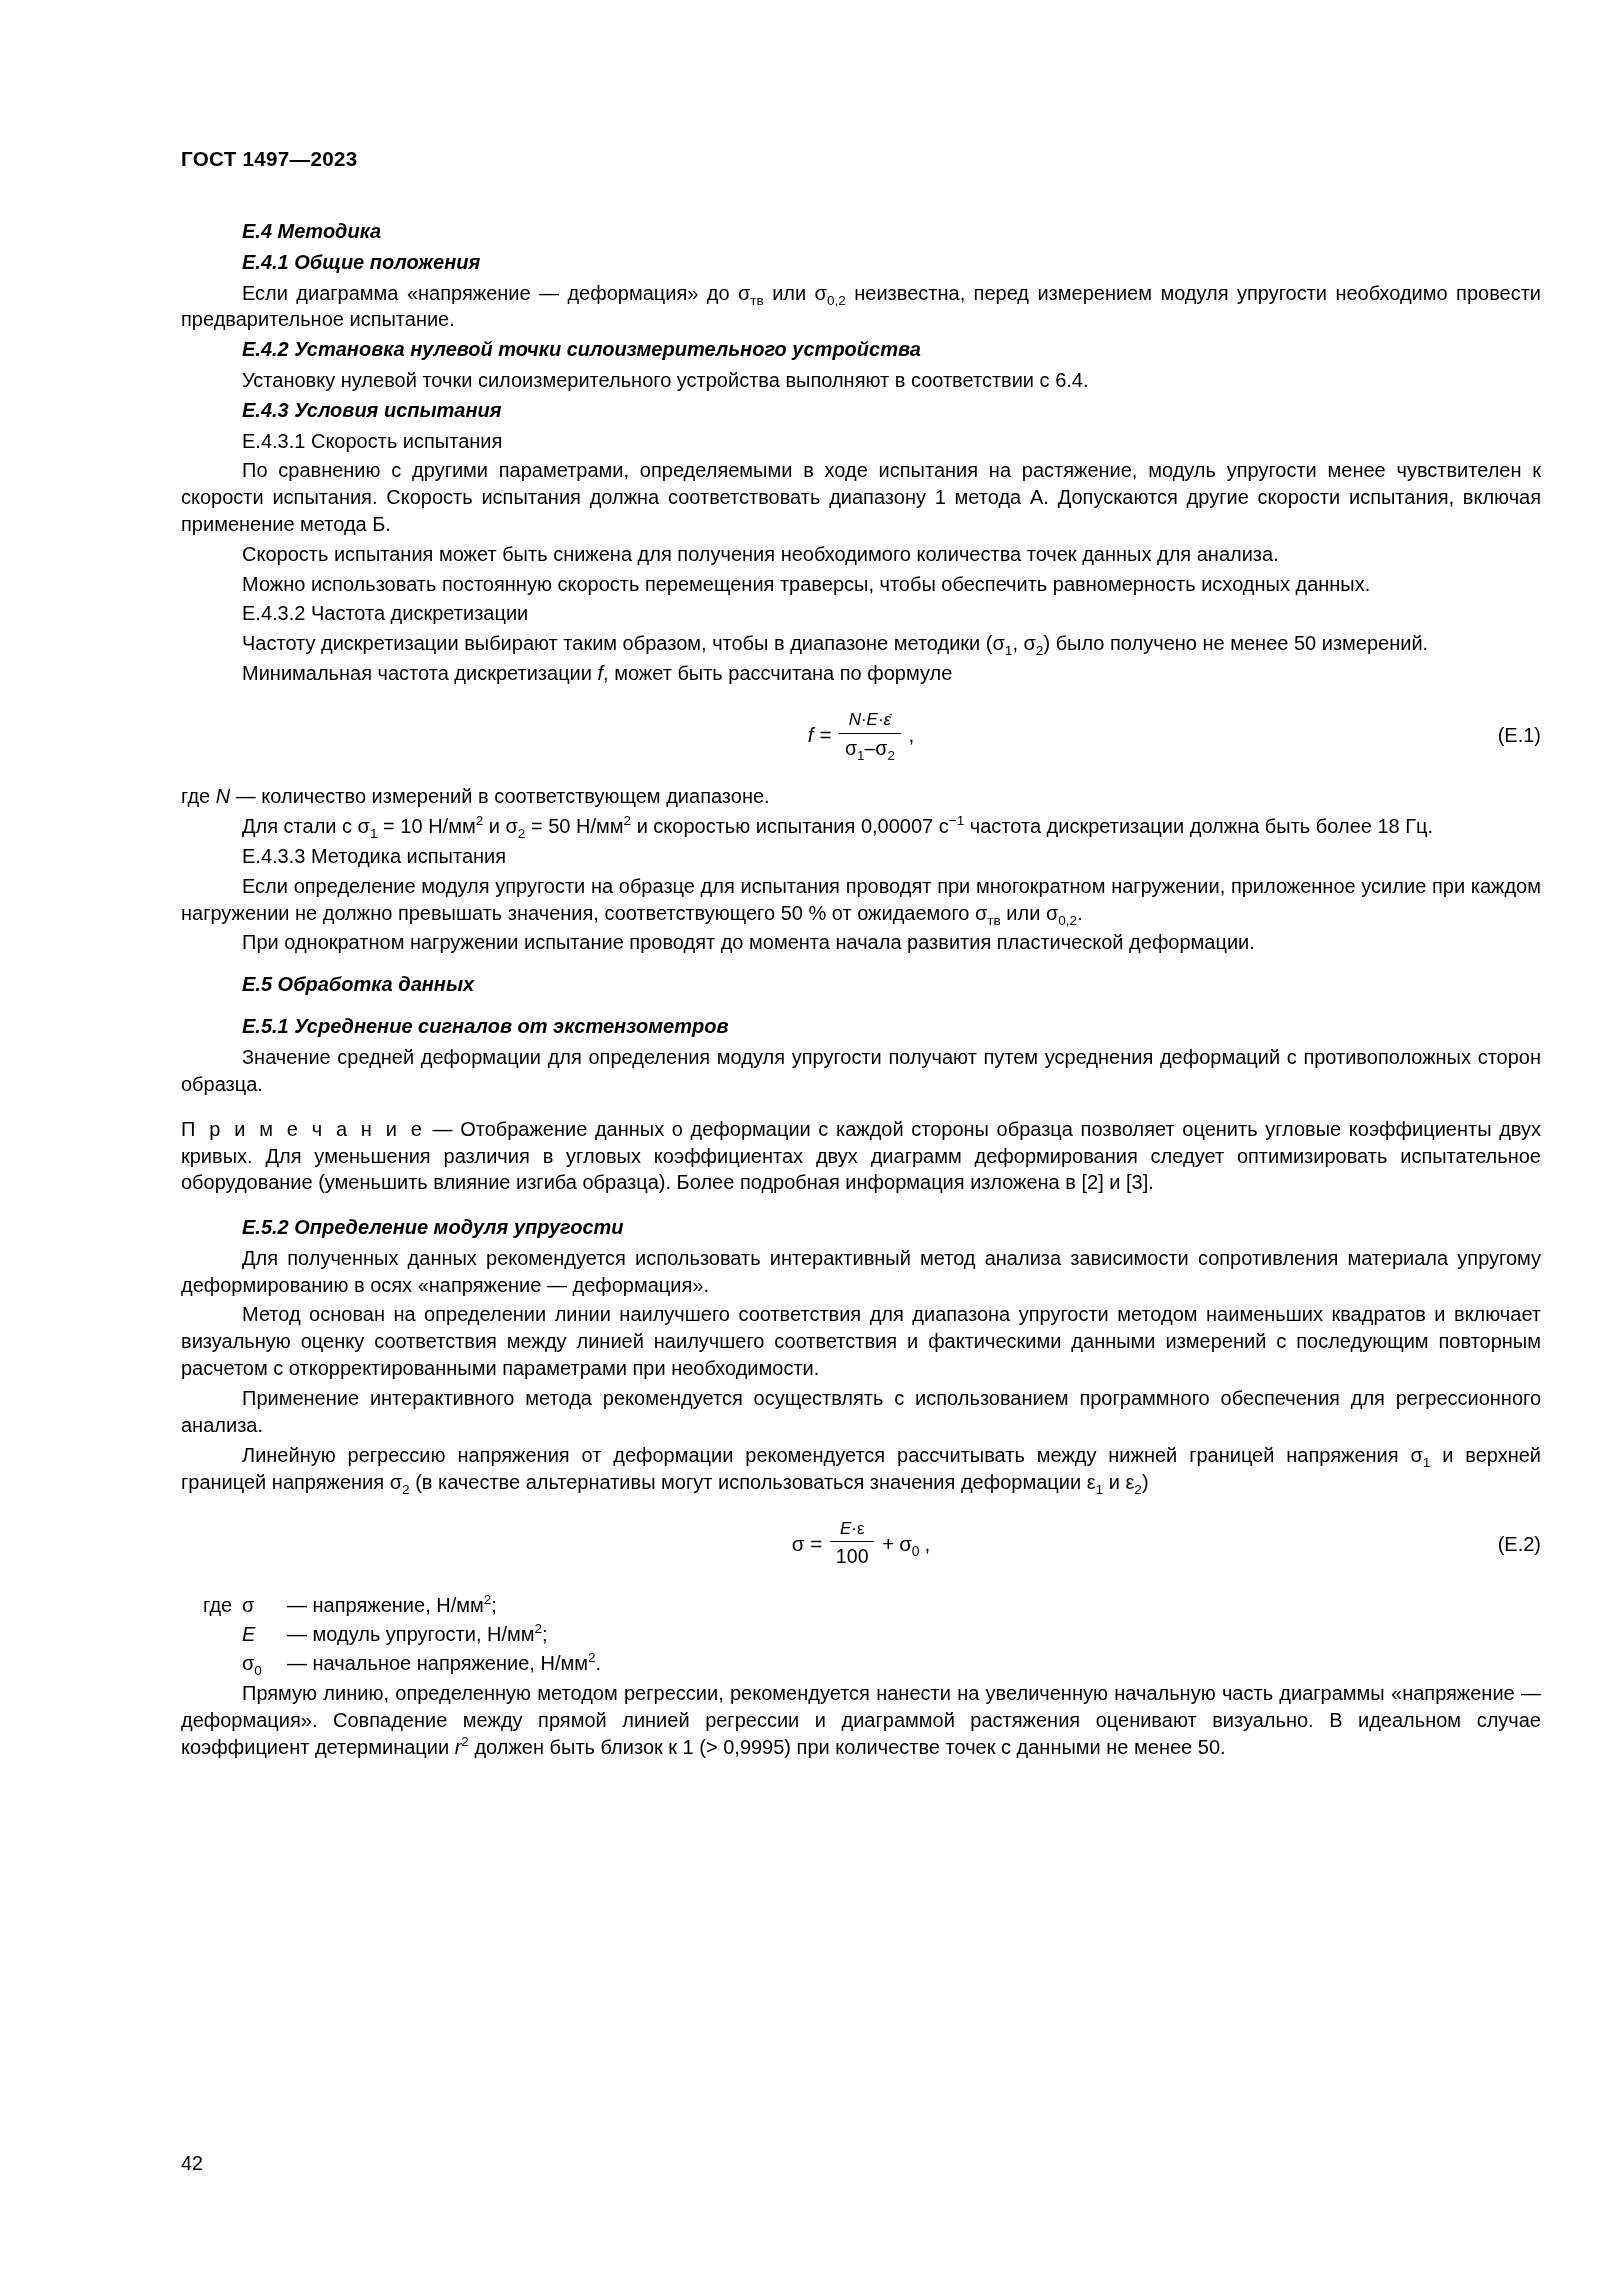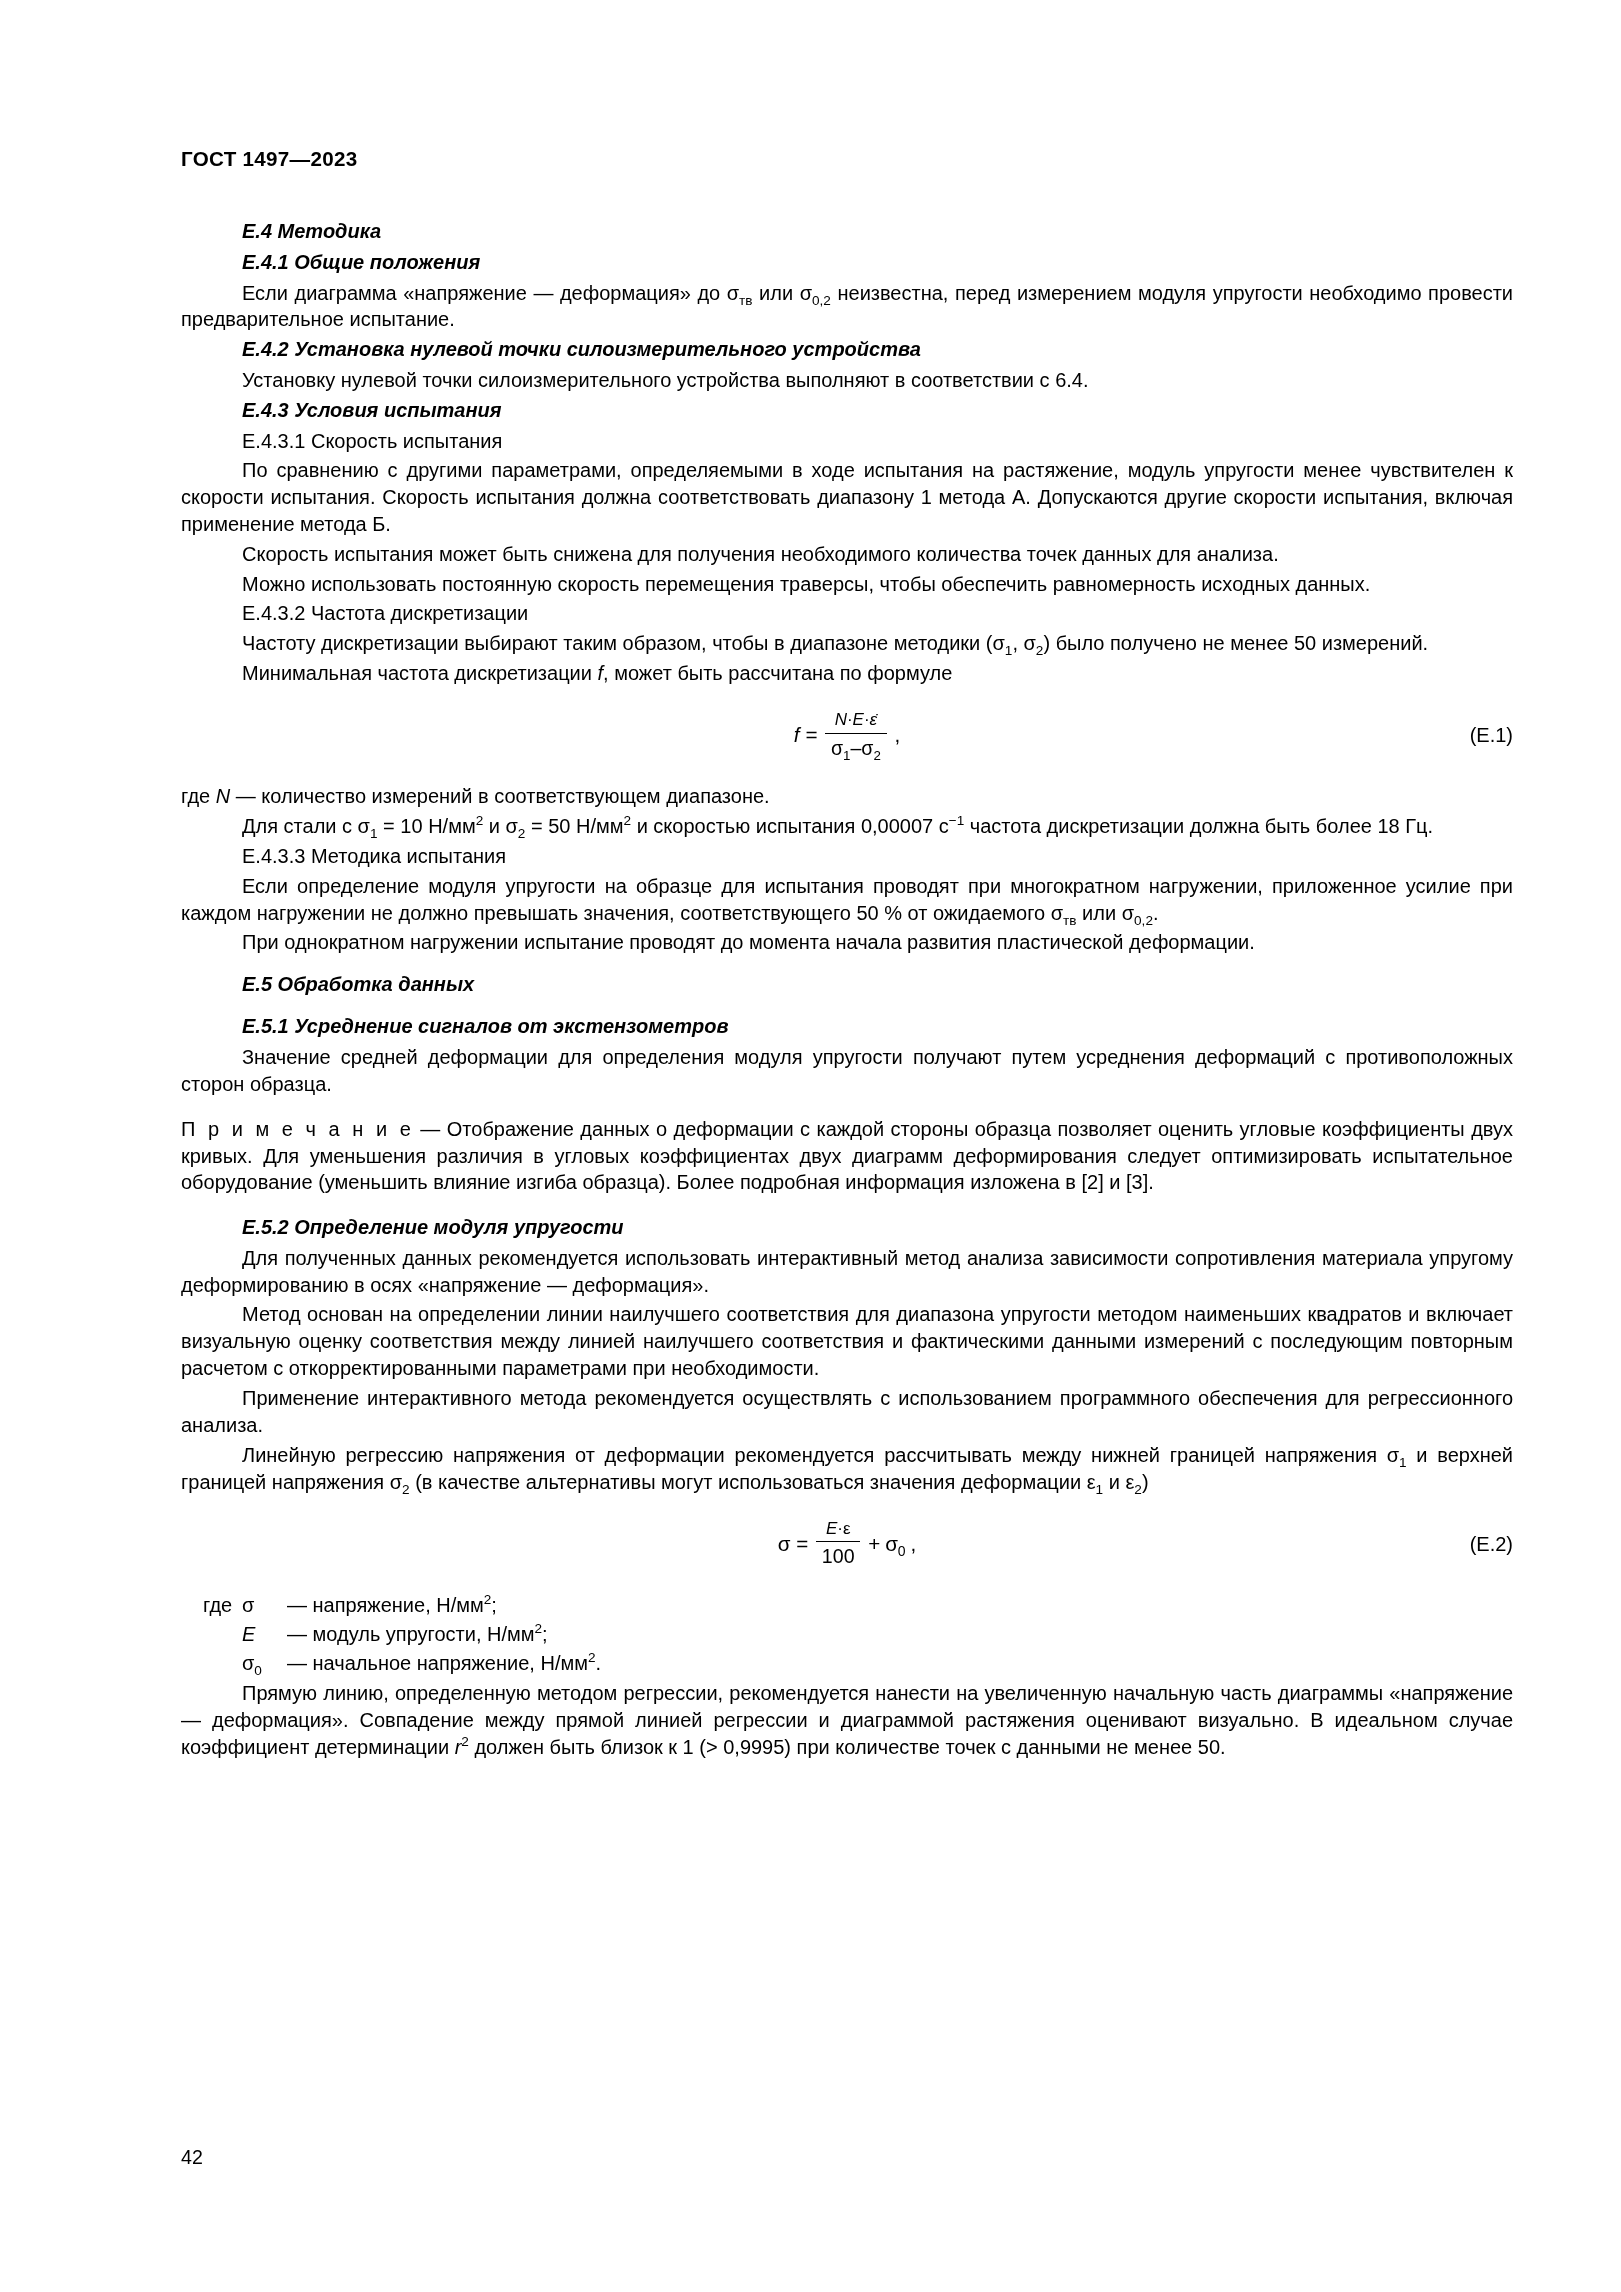--- a/index.html
+++ b/index.html
@@ -14,21 +14,21 @@
     color: #000000;
     position: relative;
     overflow: hidden;
   }
   .page {
     position: absolute;
     left: 0; top: 0;
     width: 1621px;
     height: 2293px;
     box-sizing: border-box;
-    padding: 147px 108px 0 181px;
+    padding: 147px 80px 0 181px;
   }
   .header {
     font-size: 20.6px;
     font-weight: bold;
     letter-spacing: 0.3px;
     margin: 0 0 47px 0;
   }
   .content {
     font-size: 20px;
     line-height: 1.345;
@@ -117,21 +117,21 @@
     width: 61px;
     text-align: right;
     padding-right: 9.8px;
     box-sizing: border-box;
     flex: none;
   }
   .defrow .ddesc { flex: 1; }
   .folio {
     position: absolute;
     left: 181px;
-    bottom: 124px;
+    bottom: 118px;
     font-size: 19.6px;
   }
 </style>
 </head>
 <body>
 
 <div class="page">
 
   <div class="header">ГОСТ 1497—2023</div>
 

